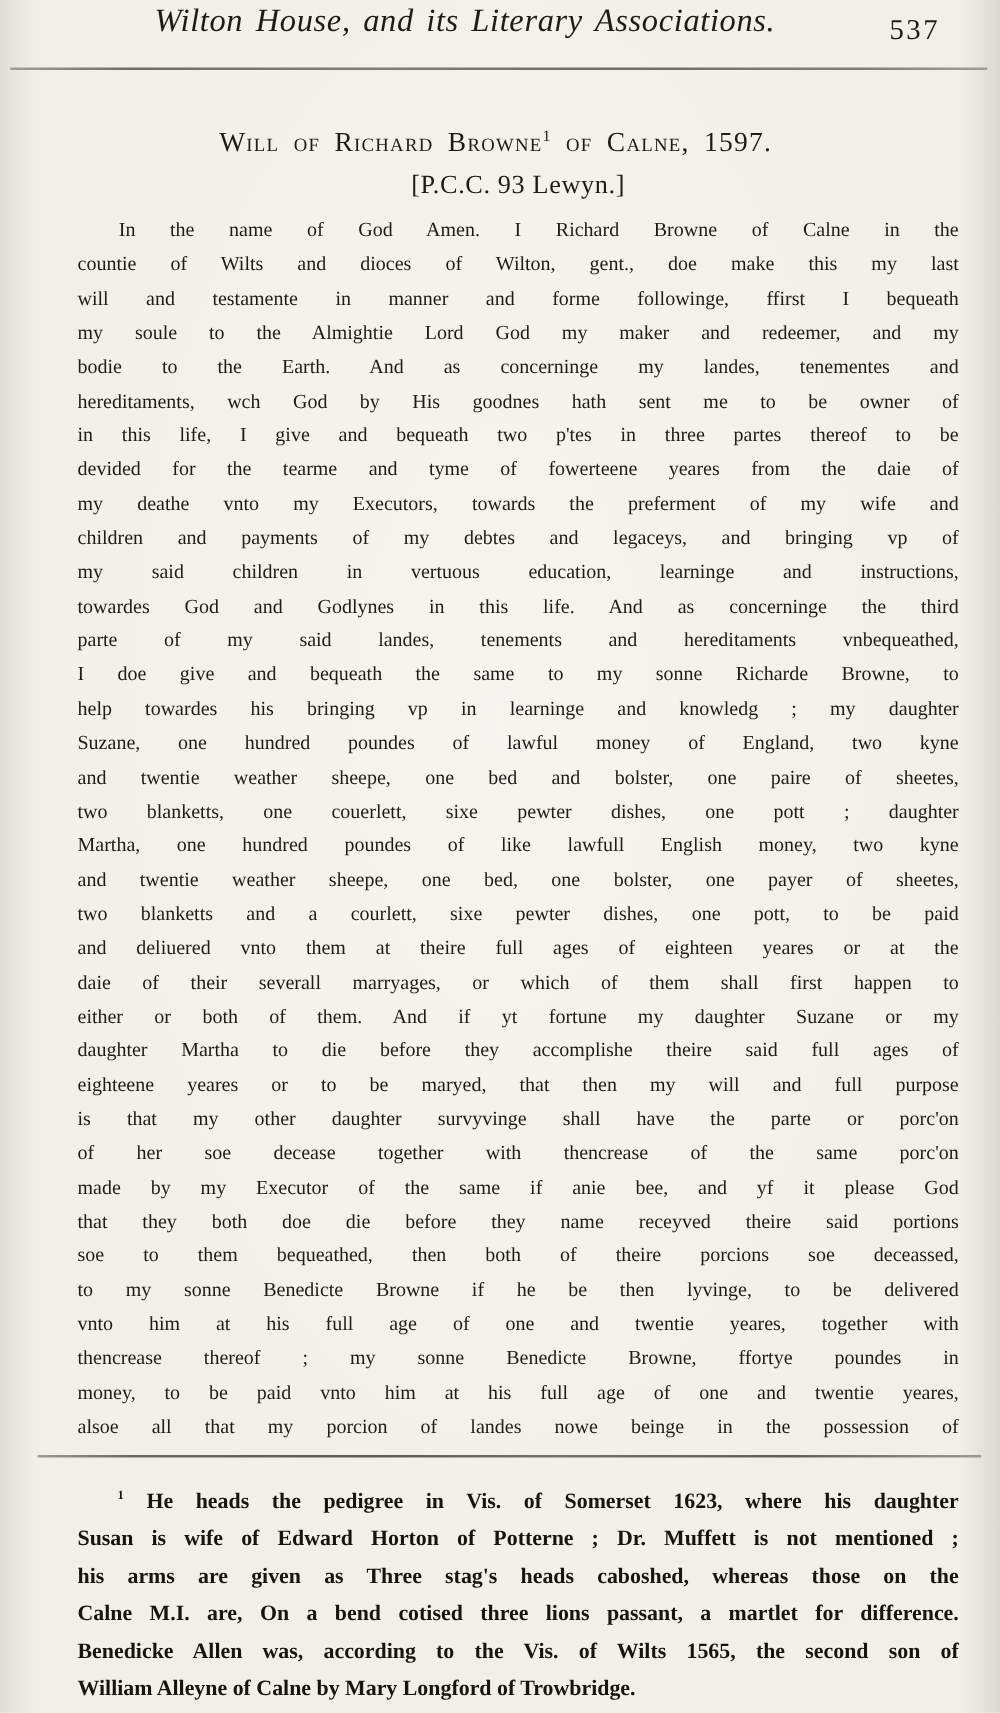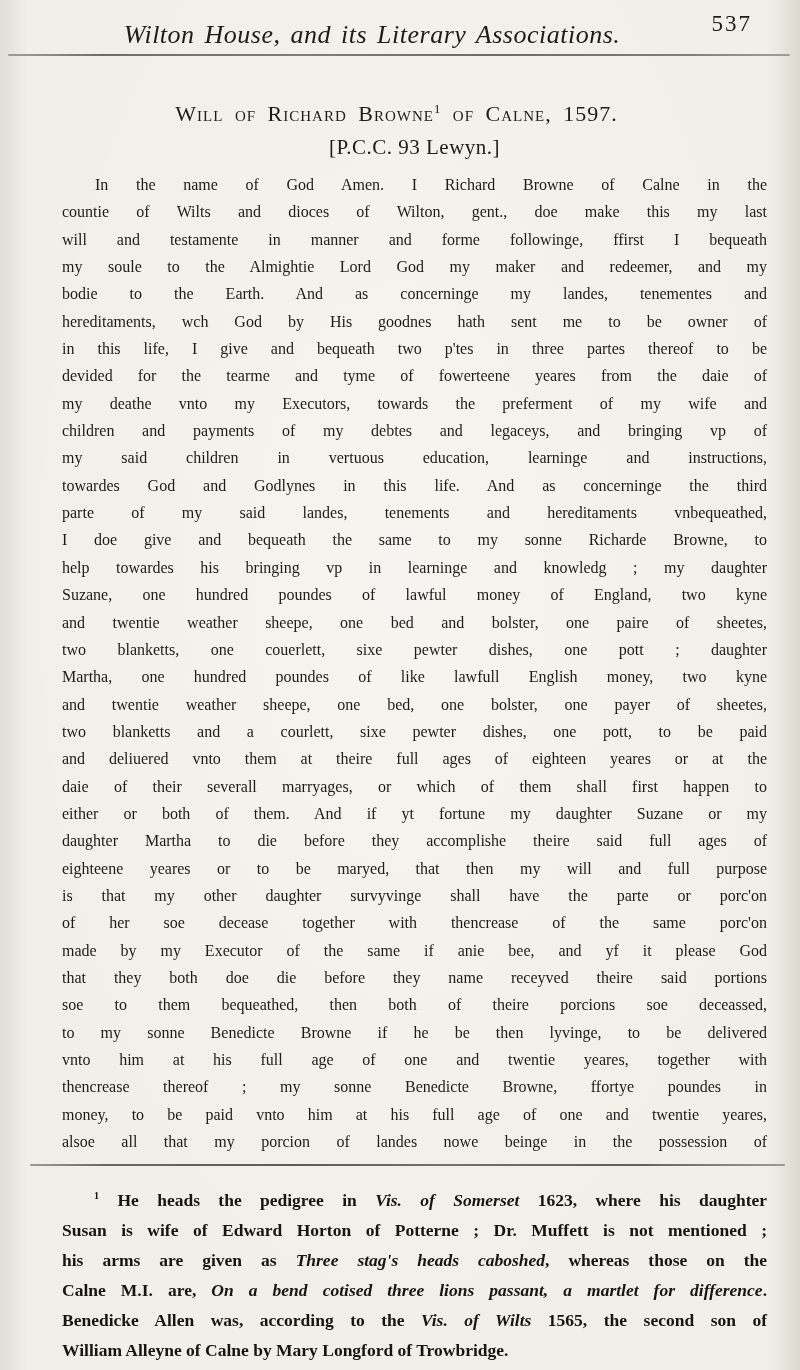--- a/index.html
+++ b/index.html
@@ -17,21 +17,21 @@
       linear-gradient(90deg, rgba(165,160,145,0.22), rgba(0,0,0,0) 3.5%, rgba(0,0,0,0) 96%, rgba(165,160,145,0.28)),
       radial-gradient(ellipse at 50% 42%, rgba(255,255,255,0.35), rgba(0,0,0,0) 70%),
       #f1efe8;
   }
   .page {
     position: absolute;
     inset: 0;
   }
   .running-header-title {
     position: absolute;
-    top: 20px;
+    top: 2px;
     left: 62px;
     width: 620px;
     text-align: center;
     font-style: italic;
     font-size: 26px;
     letter-spacing: 0.5px;
     word-spacing: 3px;
     white-space: nowrap;
   }
   .page-number {
@@ -117,21 +117,20 @@
     text-align: justify;
     text-align-last: justify;
   }
   .fn-line.indent {
     padding-left: 32px;
   }
   .fn-line.no-just {
     text-align-last: left;
   }
   .it {
-    font-style: italic;
   }
   .sup {
     vertical-align: super;
     font-size: 0.58em;
     line-height: 0;
   }
 </style>
 </head>
 <body>
 

